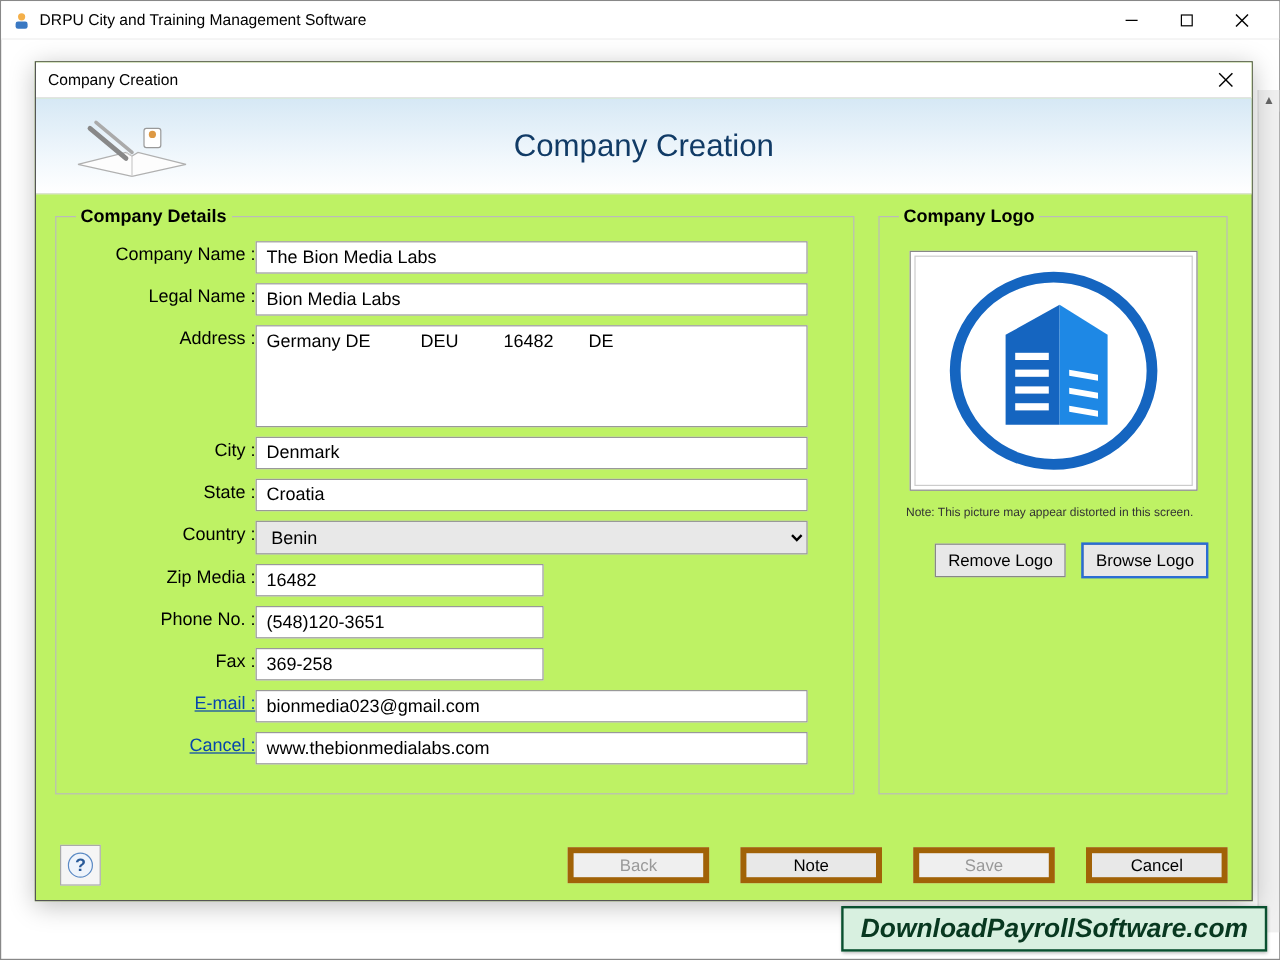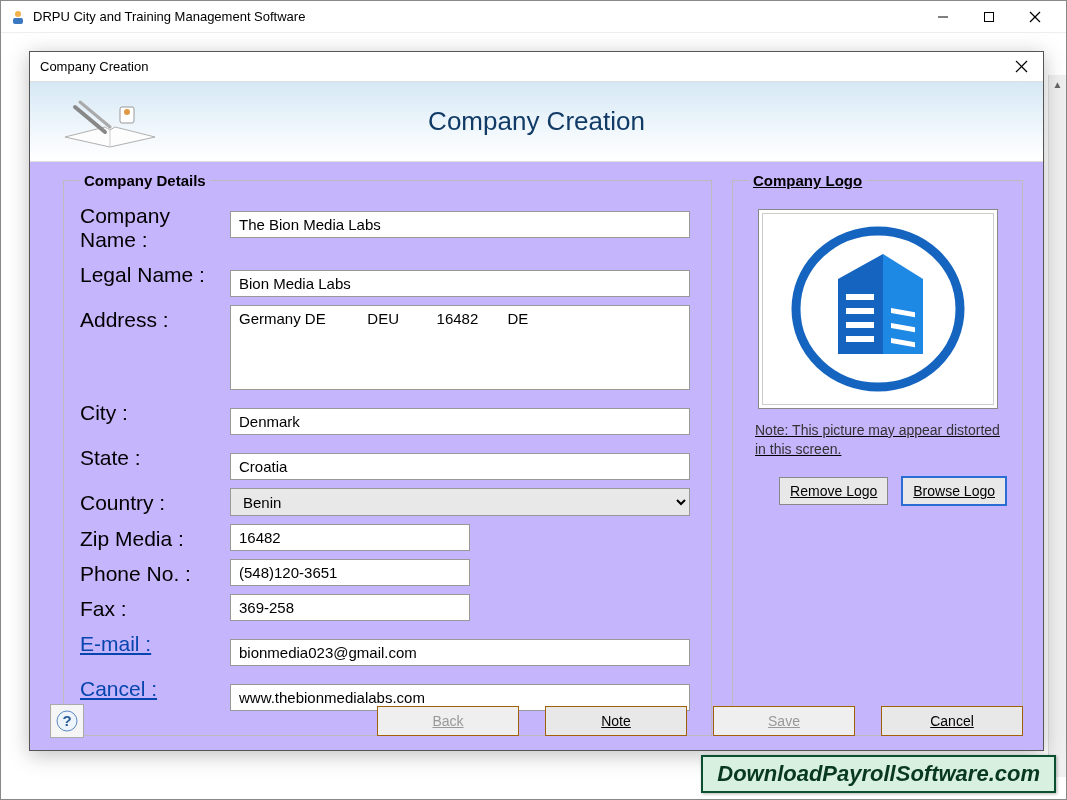--- a/index.html
+++ b/index.html
@@ -7,57 +7,57 @@
 
 .main-window { width: 1067px; height: 800px; border: 1px solid #888; background: #fff; position: relative; }
 .main-titlebar { height: 32px; display: flex; align-items: center; padding: 0 8px; background: #fff; border-bottom: 1px solid #eee; }
 .main-titlebar .app-icon { width: 18px; height: 18px; margin-right: 6px; }
 .main-titlebar .title { font-size: 13px; color: #000; flex: 1; }
 .win-controls { display: flex; }
 .win-btn { width: 46px; height: 30px; display: flex; align-items: center; justify-content: center; font-size: 14px; color: #000; cursor: pointer; }
 
 .menubar { height: 24px; padding: 0 8px; font-size: 13px; color: #333; display: flex; align-items: center; white-space: nowrap; overflow: hidden; }
 
-.dialog { position: absolute; left: 28px; top: 50px; width: 1015px; height: 700px; background: #c4b5fd; border: 1px solid #555; box-shadow: 0 4px 20px rgba(0,0,0,0.25); }
+.dialog { position: absolute; left: 28px; top: 50px; width: 1015px; height: 700px; background: #bef264; border: 1px solid #555; box-shadow: 0 4px 20px rgba(0,0,0,0.25); }
 .dialog-titlebar { height: 30px; display: flex; align-items: center; padding: 0 10px; background: #fff; border-bottom: 1px solid #ddd; }
 .dialog-titlebar .title { font-size: 13px; flex: 1; }
 .dialog-close { width: 24px; height: 24px; display: flex; align-items: center; justify-content: center; cursor: pointer; font-size: 15px; }
 
 .dialog-header { height: 80px; background: linear-gradient(to bottom, #d6e8f5, #f0f7fc 60%, #fff); display: flex; align-items: center; position: relative; border-bottom: 1px solid #e0e0e0; }
 .dialog-header .header-icon { width: 140px; height: 70px; margin-left: 10px; display: flex; align-items: center; justify-content: center; }
 .dialog-header h1 { font-size: 26px; font-weight: normal; color: #113b66; position: absolute; left: 50%; transform: translateX(-50%); }
 
-.dialog-body { padding: 10px 20px 12px 33px; display: flex; gap: 20px; }
+.dialog-body { padding: 10px 20px 12px 16px; display: flex; gap: 20px; }
 
 fieldset { border: 1px solid #bbb; padding: 12px 16px 16px 16px; position: relative; }
 legend { font-weight: bold; font-size: 15px; padding: 0 4px; color: #000; }
 
 .details-group { flex: 1; min-width: 640px; }
-.logo-group { width: 291px; text-decoration: underline; }
+.logo-group { width: 291px; }
 
 .form-row { display: flex; align-items: flex-start; margin-bottom: 8px; }
-.form-row label { width: 150px; font-size: 21px; color: #000; padding-top: 3px; }
+.form-row label { width: 150px; font-size: 15px; color: #000; padding-top: 3px; text-align: right; }
 .form-row label.link { color: #0645ad; text-decoration: underline; cursor: pointer; }
 .form-row input, .form-row textarea, .form-row select { border: 1px solid #999; padding: 4px 8px; font-size: 15px; font-family: inherit; background: #fff; }
-.form-row input.wide { width: 460px; margin-top: 10px; }
+.form-row input.wide { width: 460px; }
 .form-row input.med { width: 240px; }
 .form-row textarea { width: 460px; height: 85px; resize: none; }
 .form-row select { width: 460px; height: 28px; background: #e8e8e8; }
 
 .logo-preview { width: 240px; height: 200px; border: 1px solid #888; margin: 8px auto 12px auto; background: #fff; display: flex; align-items: center; justify-content: center; padding: 3px; }
 .logo-preview-inner { width: 100%; height: 100%; border: 1px solid #ccc; display: flex; align-items: center; justify-content: center; }
-.logo-note { font-size: 14px; color: #333; margin: 12px 6px 18px 6px; line-height: 1.35; }
+.logo-note { font-size: 10px; color: #333; margin: 12px 6px 18px 6px; line-height: 1.35; }
 .logo-buttons { display: flex; gap: 14px; justify-content: flex-end; }
 .logo-buttons button { padding: 5px 10px; font-size: 14px; border: 1px solid #888; background: #e8e8e8; cursor: pointer; }
 .logo-buttons button.highlight { outline: 2px solid #2a6dd4; outline-offset: -1px; }
 
 .dialog-footer { position: absolute; bottom: 12px; left: 20px; right: 20px; display: flex; align-items: center; gap: 26px; }
 .help-btn { width: 34px; height: 34px; border: 1px solid #aaa; background: #f5f5f5; display: flex; align-items: center; justify-content: center; cursor: pointer; }
 .footer-spacer { flex: 1; }
-.nav-btn { width: 142px; height: 30px; border: 1px solid #a16207; background: #e8e8e8; font-size: 14px; cursor: pointer; text-decoration: underline; }
+.nav-btn { width: 118px; height: 30px; border: 5px solid #a16207; background: #e8e8e8; font-size: 14px; cursor: pointer; }
 .nav-btn:disabled { color: #999; background: #efefef; cursor: default; }
 
 .watermark { position: absolute; right: 10px; bottom: 6px; background: #d8f0e0; border: 2px solid #0a5030; padding: 4px 14px; font-size: 22px; font-weight: bold; font-style: italic; color: #083820; box-shadow: 1px 1px 3px rgba(0,0,0,0.3); }
 
 .scrollbar-bg { position: absolute; right: 0; top: 74px; width: 18px; bottom: 22px; background: #f0f0f0; border-left: 1px solid #ddd; }
 .scrollbar-bg .arrow { height: 18px; background: #f0f0f0; display:flex; align-items:center; justify-content:center; color:#666; font-size:10px;}
 </style>
 </head>
 <body>
 

